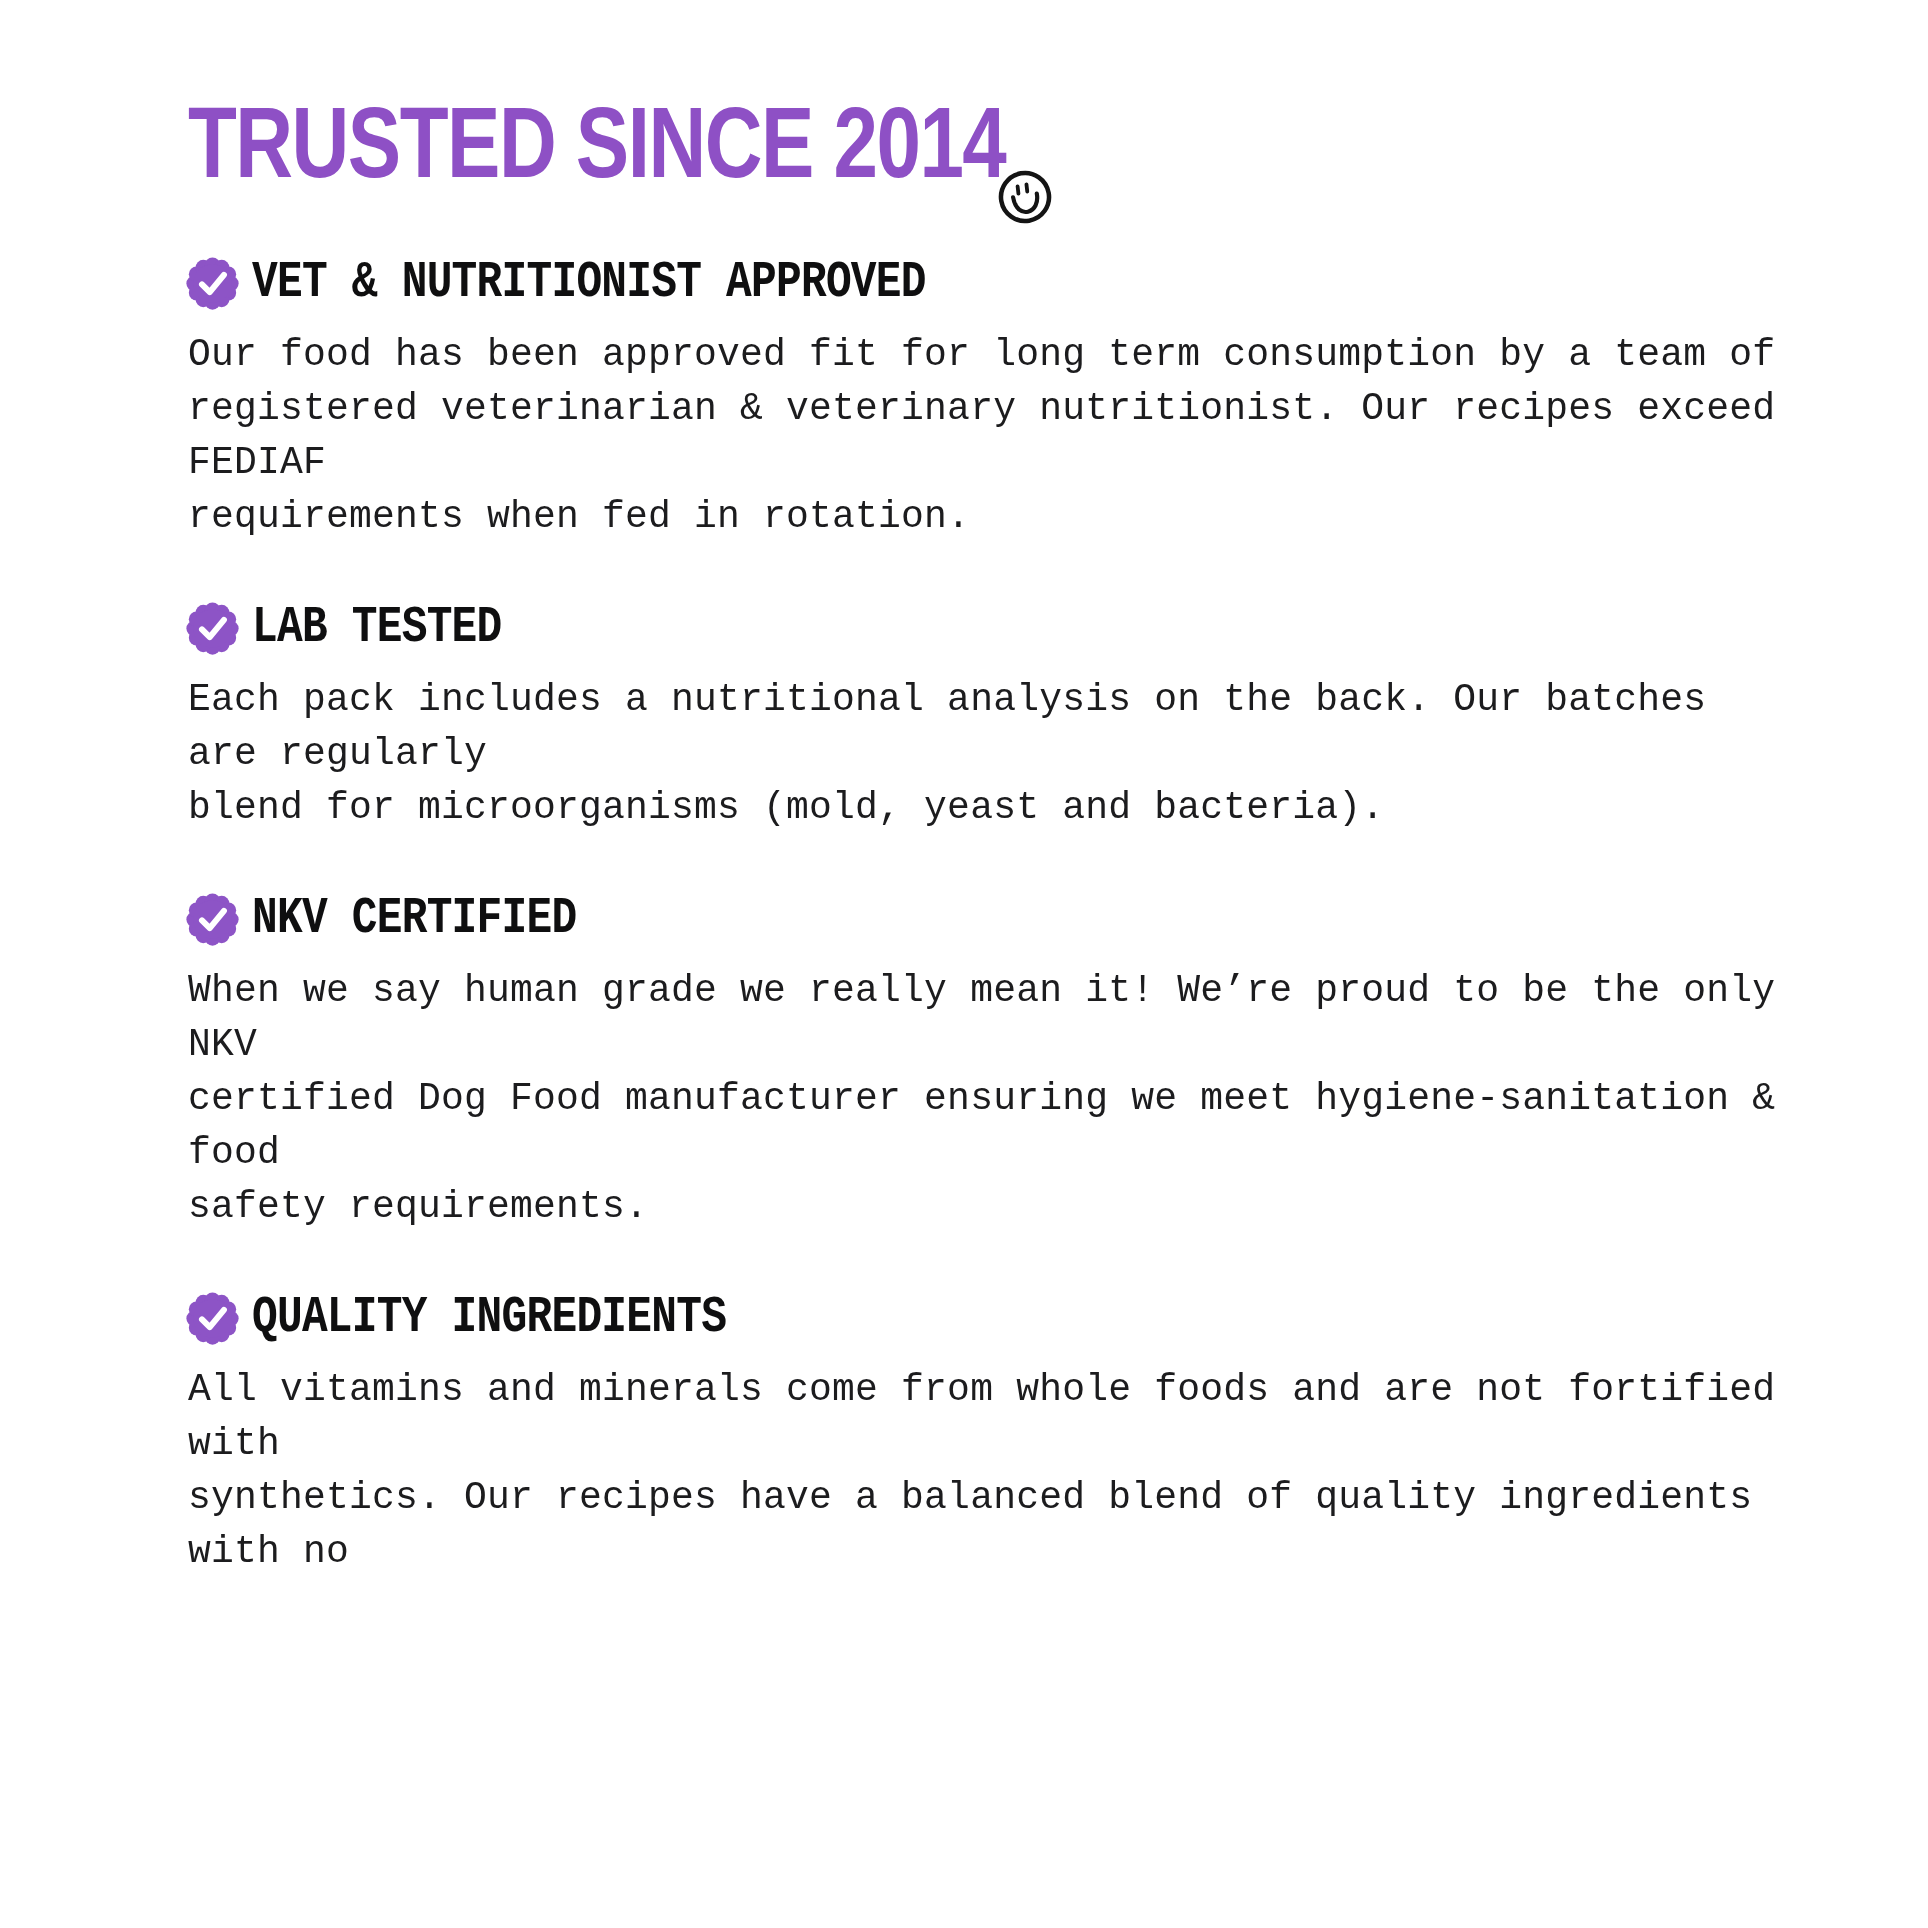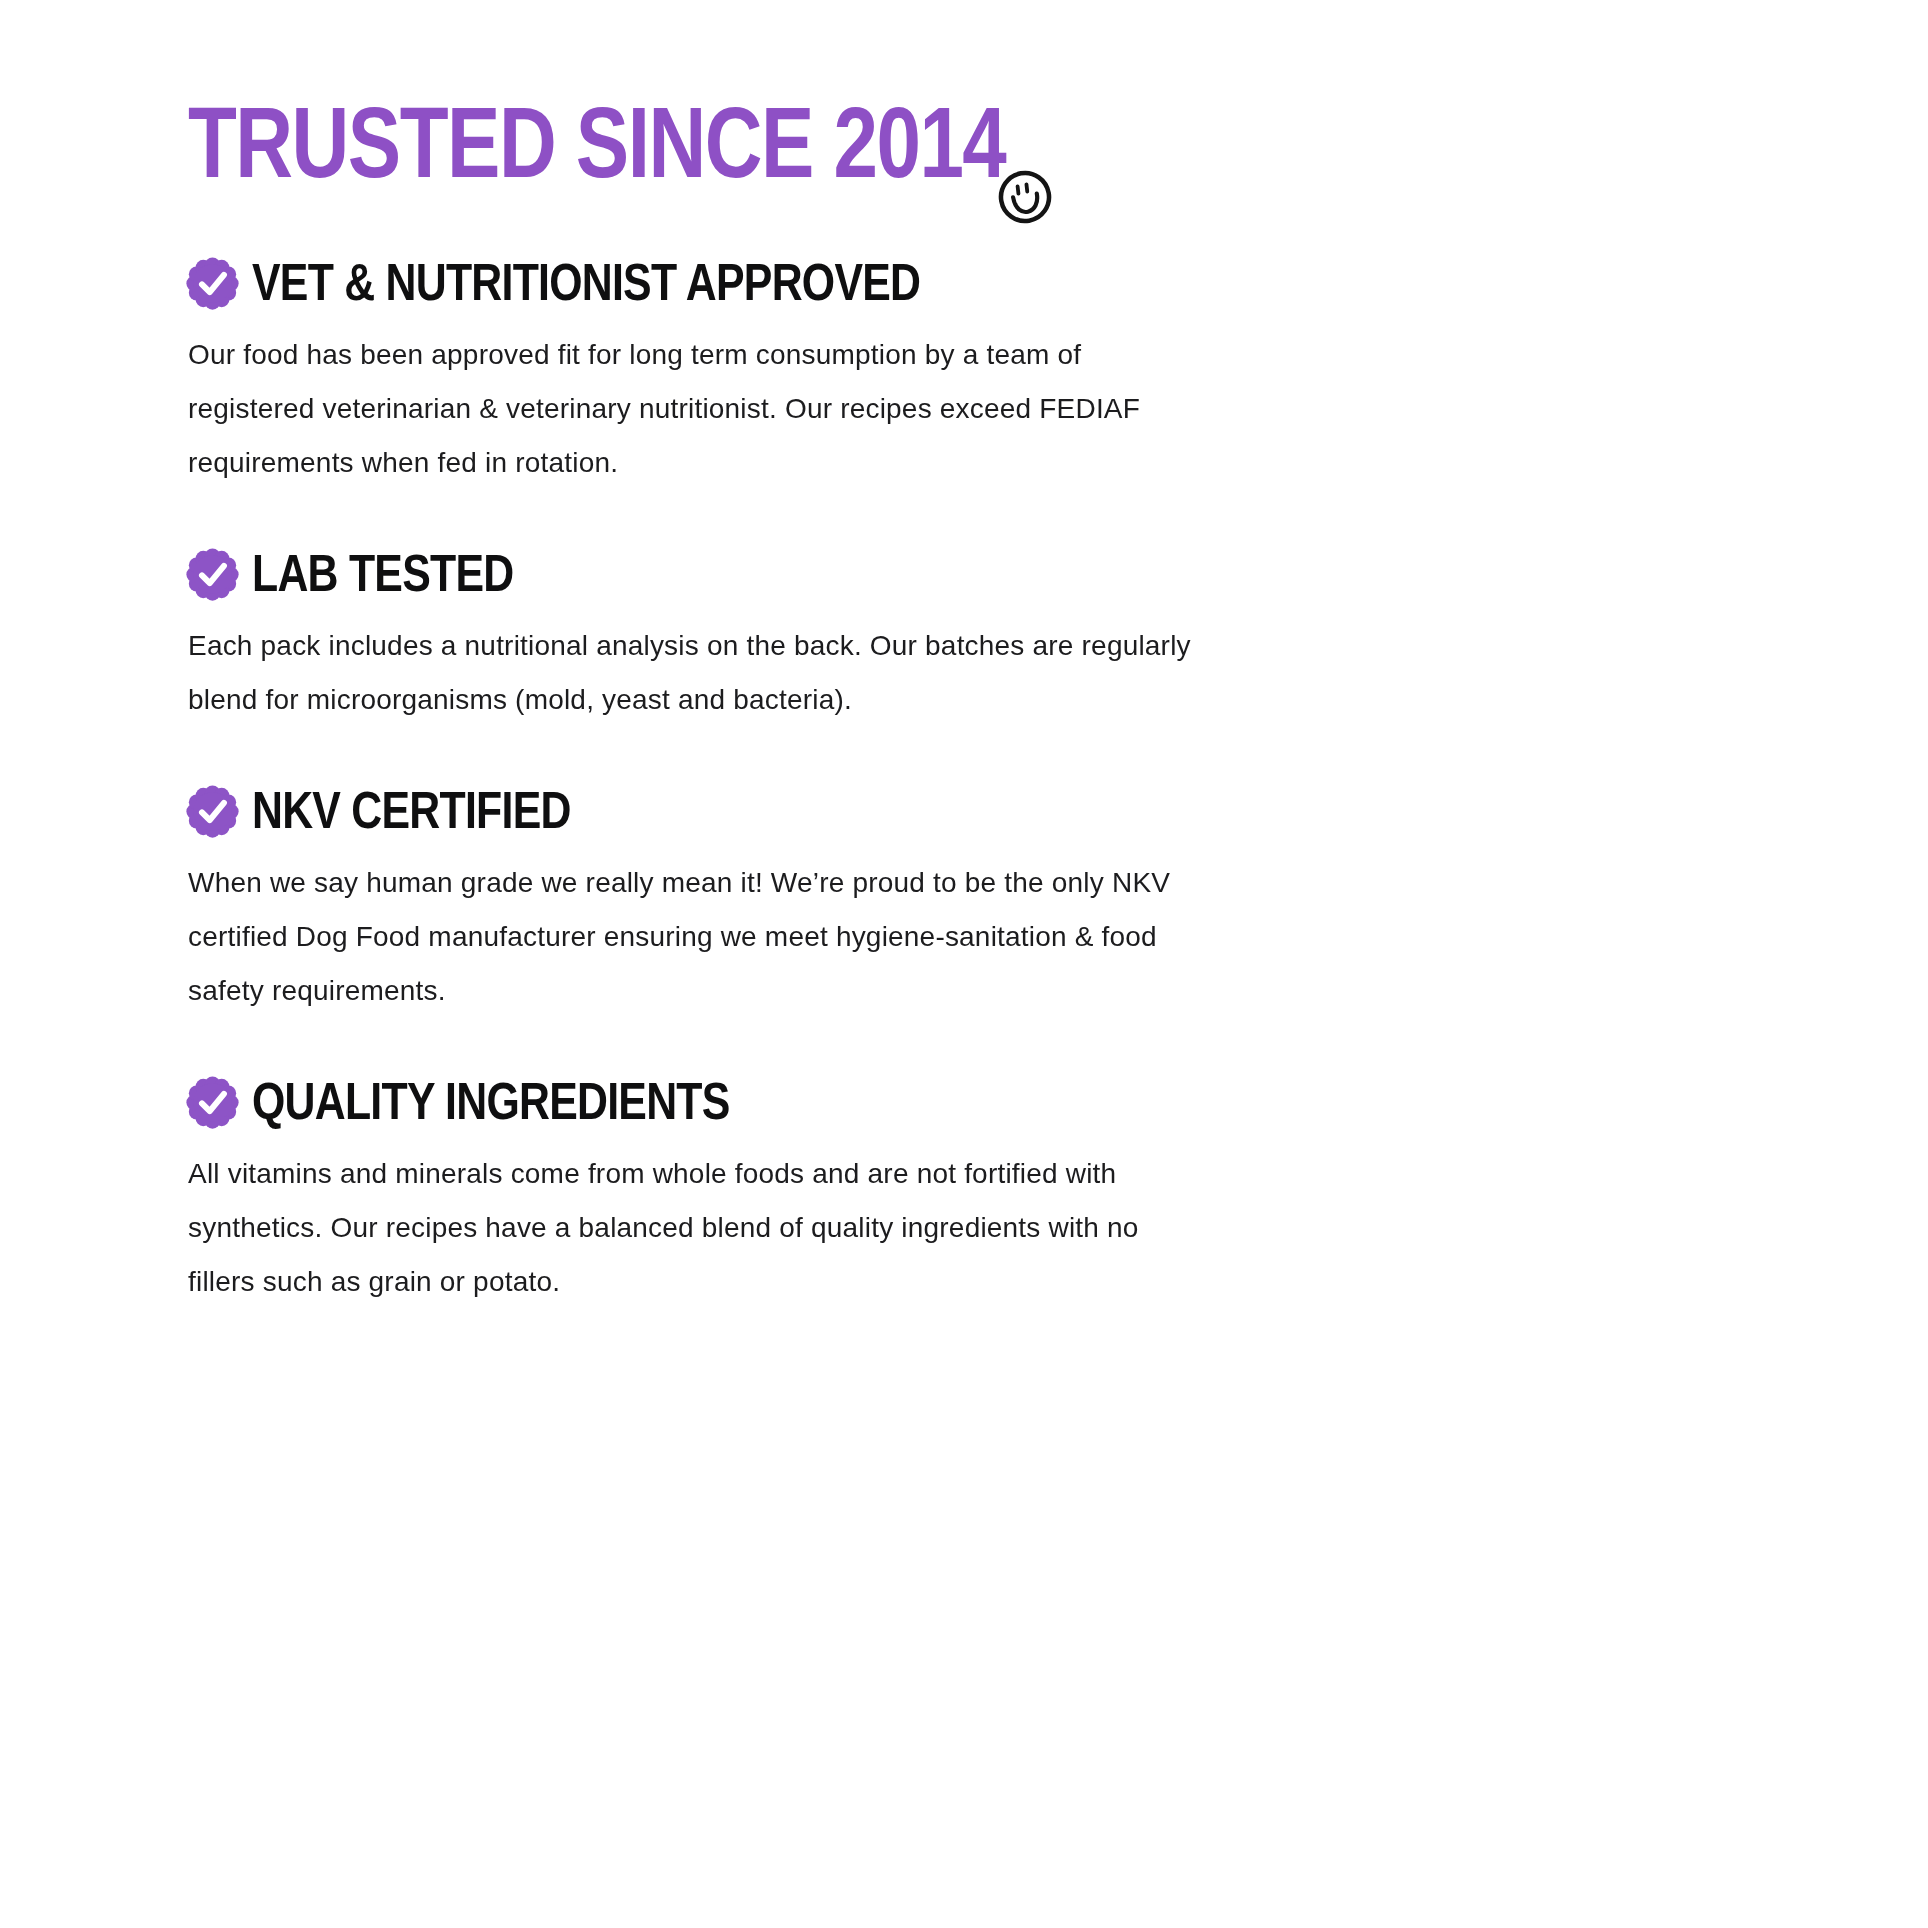--- a/index.html
+++ b/index.html
@@ -26,38 +26,38 @@
     white-space:nowrap;
     transform:scaleX(0.80);
     transform-origin:0 50%;
   }
   .smiley{
     position:absolute;
     left:996px;top:168px;
     width:58px;height:58px;
     z-index:5;
   }
-  .feature{margin:0 0 56px 0;}
+  .feature{margin:0 0 56px 0;font-family:Liberation Mono, monospace;}
   .feature-heading-row{
     display:flex;align-items:center;gap:11.3px;height:56px;
   }
   .badge{width:55px;height:55px;flex:none;margin-left:-2.8px;color:#8D54C6;}
   .feature-heading{
     margin:0;
     font-size:51px;line-height:56px;
     font-weight:bold;
     letter-spacing:-0.9px;
     color:#0f0f10;
     white-space:nowrap;
     transform:scaleX(0.84);
     transform-origin:0 50%;
   }
   .feature-body{
     margin:17px 0 0 0;
-    font-size:28px;
+    font-size:38px;
     line-height:54px;
     letter-spacing:0.2px;
     color:#1c1c1e;
     white-space:pre-line;
   }
   .logo{
     position:absolute;
     left:193px;top:1640px;
     width:527px;height:221px;
   }

